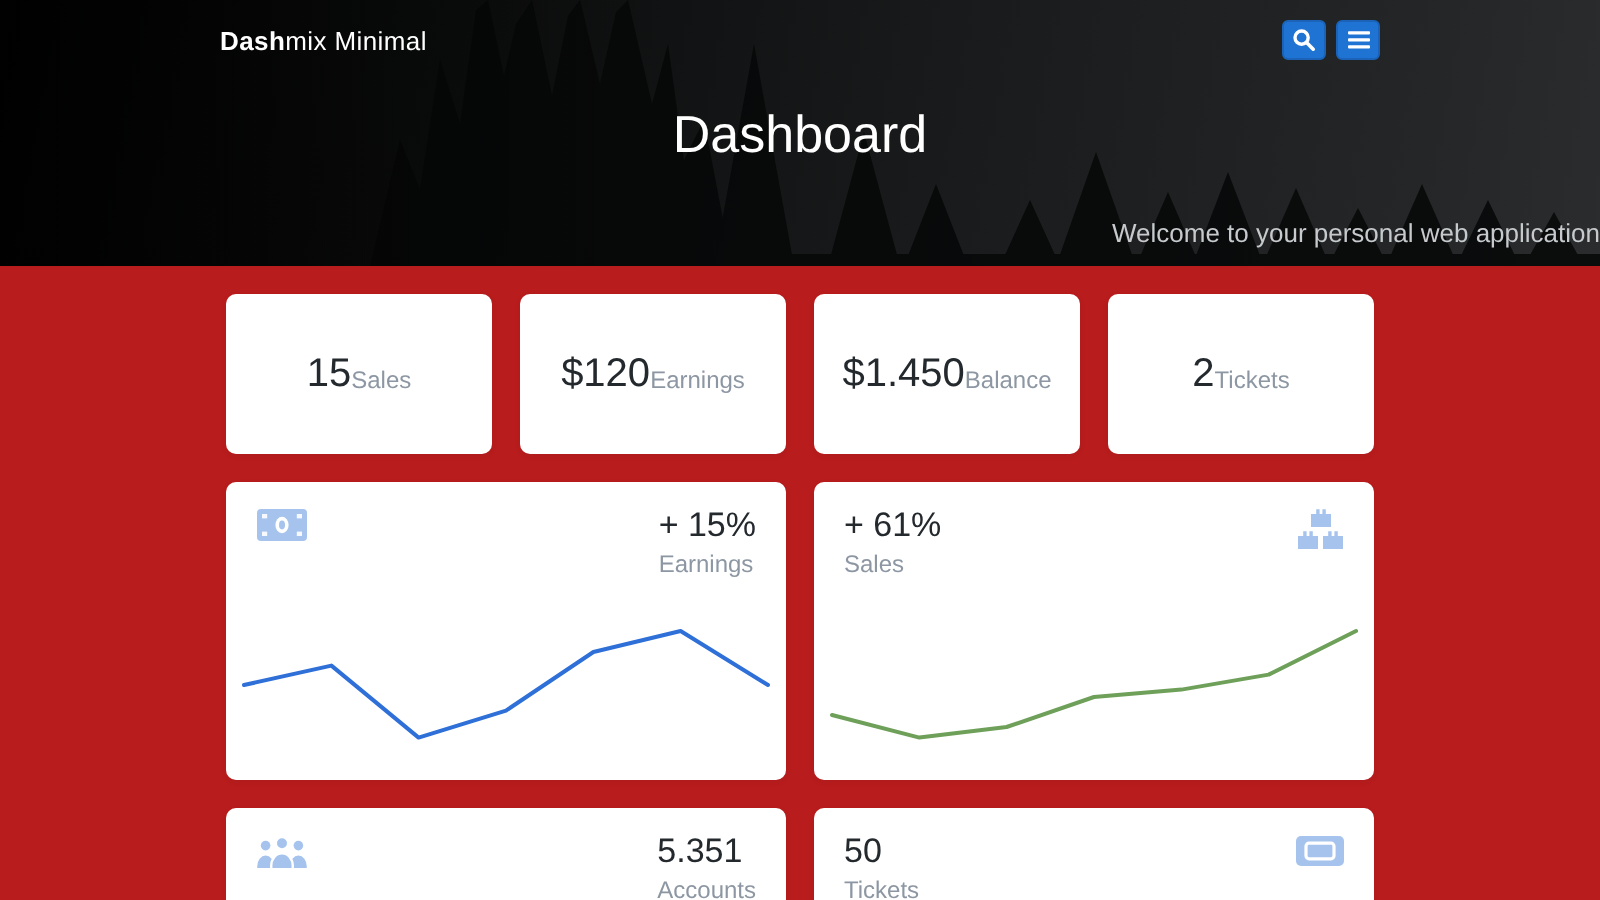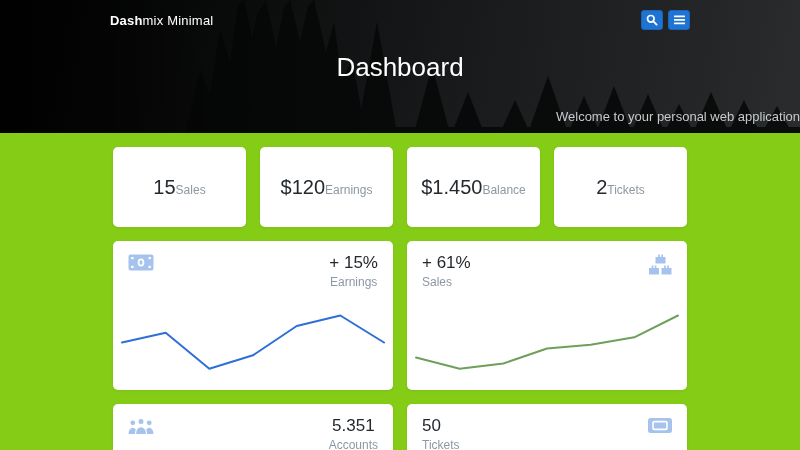--- a/index.html
+++ b/index.html
@@ -1,17 +1,17 @@
 <!DOCTYPE html>
 <html><head>
 <meta charset="utf-8">
 <style>
   html,body{margin:0;padding:0;}
   body{font-family:"Liberation Sans", sans-serif;}
-  .page{width:800px;height:450px;overflow:hidden;background:#84cc16;position:relative;}
+  .page{width:800px;height:450px;overflow:hidden;background:#b91c1c;position:relative;}
 
   
   .hero{height:133px;position:relative;overflow:hidden;
     background:linear-gradient(100deg,#010101 0%,#0b0c0c 28%,#191a1b 58%,#242627 88%,#2a2c2d 100%);}
   .hero .trees{position:absolute;left:0;top:0;width:100%;height:100%;}
   .hero::after{content:"";position:absolute;inset:0;
     background:linear-gradient(to right, rgba(0,0,0,.55), rgba(0,0,0,0) 42%);pointer-events:none;}
   .navbar{position:absolute;top:0;left:0;right:0;height:40px;display:flex;align-items:center;
     justify-content:space-between;padding:0 110px;z-index:3;}
   .brand{color:#fff;font-size:13px;letter-spacing:.2px;}
@@ -31,21 +31,21 @@
   .stat-card{height:80px;display:flex;flex-direction:row;align-items:center;justify-content:center;}
   .stat-value{font-size:20px;color:#24292e;}
   .stat-label{font-size:12px;color:#8d97a3;margin-top:6px;}
 
   .charts-row{display:grid;grid-template-columns:1fr 1fr;gap:14px;margin-top:14px;}
   .chart-card{height:149px;display:flex;flex-direction:column;overflow:hidden;}
   .chart-head{display:flex;justify-content:space-between;align-items:flex-start;padding:13px 15px 0 15px;}
   .delta-block{line-height:1;}
   .delta-value{font-size:17px;color:#24292e;}
   .delta-label{font-size:12px;color:#8d97a3;margin-top:5px;}
-  .t-right{text-align:center;}
+  .t-right{text-align:left;}
   .chart-svg{display:block;margin:auto 1px 1px 1px;}
 
   .bottom-row{display:grid;grid-template-columns:1fr 1fr;gap:14px;margin-top:14px;}
   .bottom-card{height:80px;padding:13px 15px;box-sizing:border-box;display:flex;
     justify-content:space-between;align-items:flex-start;}
 
   .icon-box{line-height:0;}
 </style>
 </head>
 <body>

